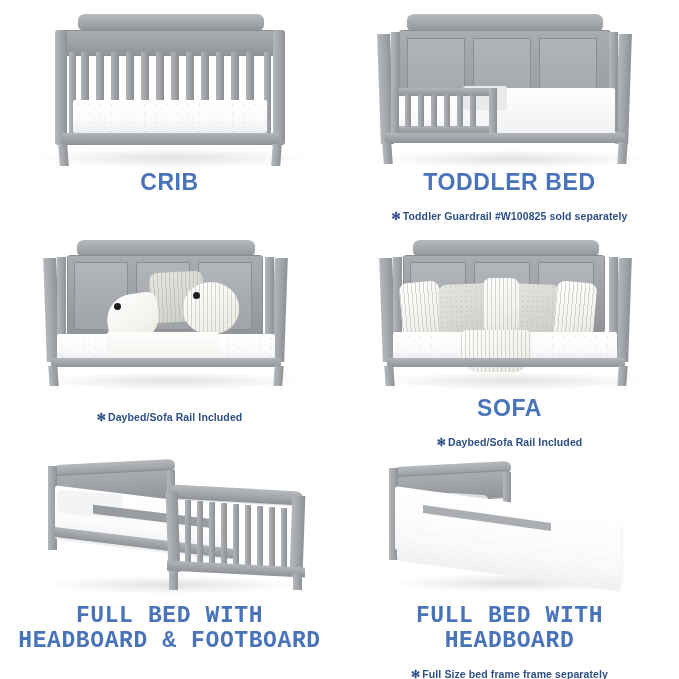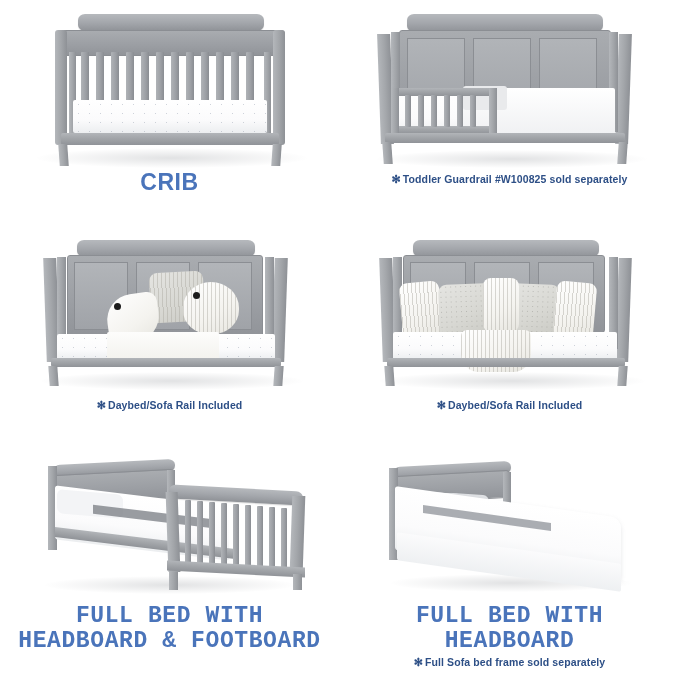--- a/index.html
+++ b/index.html
@@ -50,21 +50,21 @@
     line-height: 1.07;
     white-space: pre-line;
   }
   .title.two-line { font-size: 23px; font-family: Liberation Mono, monospace; }
 
   .subtitle {
     color: #2d4f86;
     font-weight: bold;
     font-size: 10.5px;
     letter-spacing: 0.1px;
-    margin-top: 3px;
+    margin-top: 15px;
     line-height: 1.1;
   }
   .subtitle .ast { font-size: 11px; margin-right: 2px; }
 
   
   .wood {
     position: absolute;
     background: linear-gradient(180deg,#b2b5b9 0%, #a2a5a9 45%, #909398 100%);
   }
   .wood-v {
@@ -202,20 +202,21 @@
       <div class="slat" style="left:76px;  top:95px; width:6px; height:32px;"></div>
       <div class="slat" style="left:89px;  top:95px; width:6px; height:32px;"></div>
       <div class="slat" style="left:102px; top:95px; width:6px; height:32px;"></div>
       <div class="slat" style="left:115px; top:95px; width:6px; height:32px;"></div>
 
       <div class="wood" style="left:30px; top:133px; width:240px; height:10px; border-radius:2px;"></div>
       <div class="wood-v" style="left:28px;  top:142px; width:9px; height:22px; transform:skewX(4deg);"></div>
       <div class="wood-v" style="left:263px; top:142px; width:9px; height:22px; transform:skewX(-4deg);"></div>
     </div>
     <div class="caption">
+      <div class="title">TODDLER BED</div>
       <div class="subtitle">
         <span class="ast">✻</span><span>Toddler Guardrail #W100825 sold separately</span>
       </div>
     </div>
   </div>
 
   <div class="cell" style="left:0px; top:226px;">
     <div class="stage">
       <div class="shadowblob" style="left:26px; top:146px; width:262px; height:18px;"></div>
       <div class="crest" style="left:62px; top:14px; width:178px; height:17px;"></div>
@@ -287,20 +288,21 @@
       </div>
 
       <div class="pillow" style="left:106px; top:104px; width:70px; height:42px; border-radius:6px 6px 18px 18px;">
         <div class="stripes"></div>
       </div>
       <div class="wood" style="left:32px; top:132px; width:238px; height:9px; border-radius:2px;"></div>
       <div class="wood-v" style="left:30px;  top:140px; width:9px; height:20px; transform:skewX(4deg);"></div>
       <div class="wood-v" style="left:263px; top:140px; width:9px; height:20px; transform:skewX(-4deg);"></div>
     </div>
     <div class="caption">
+      <div class="title">SOFA</div>
       <div class="subtitle">
         <span class="ast">✻</span><span>Daybed/Sofa Rail Included</span>
       </div>
     </div>
   </div>
 
   <div class="cell" style="left:0px; top:452px; height:227px;">
     <div class="stage" style="height:150px;">
       <div class="shadowblob" style="left:30px; top:124px; width:250px; height:18px;"></div>
 
@@ -352,18 +354,18 @@
 
       <div class="mattress" style="left:40px; top:50px; width:226px; height:64px; transform:skewY(8deg); border-radius:3px 10px 6px 3px; box-shadow:0 2px 4px rgba(150,155,165,.25);"></div>
       <div style="position:absolute; left:68px; top:62px; width:128px; height:8px; transform:skewY(8deg); background:#8d9198; opacity:.75;"></div>
 
       <div class="mattress" style="left:42px; top:96px; width:224px; height:28px; transform:skewY(8deg); background:linear-gradient(180deg,#fbfbfc,#eef0f2); border-radius:2px;"></div>
     </div>
     <div class="caption">
       <div class="title two-line">FULL BED WITH
 HEADBOARD</div>
       <div class="subtitle">
-        <span class="ast">✻</span><span>Full Sofa bed frame sold separately</span>
+        <span class="ast">✻</span><span>Full Size bed frame frame separately</span>
       </div>
     </div>
   </div>
 
 </div>
 
 </body></html>

